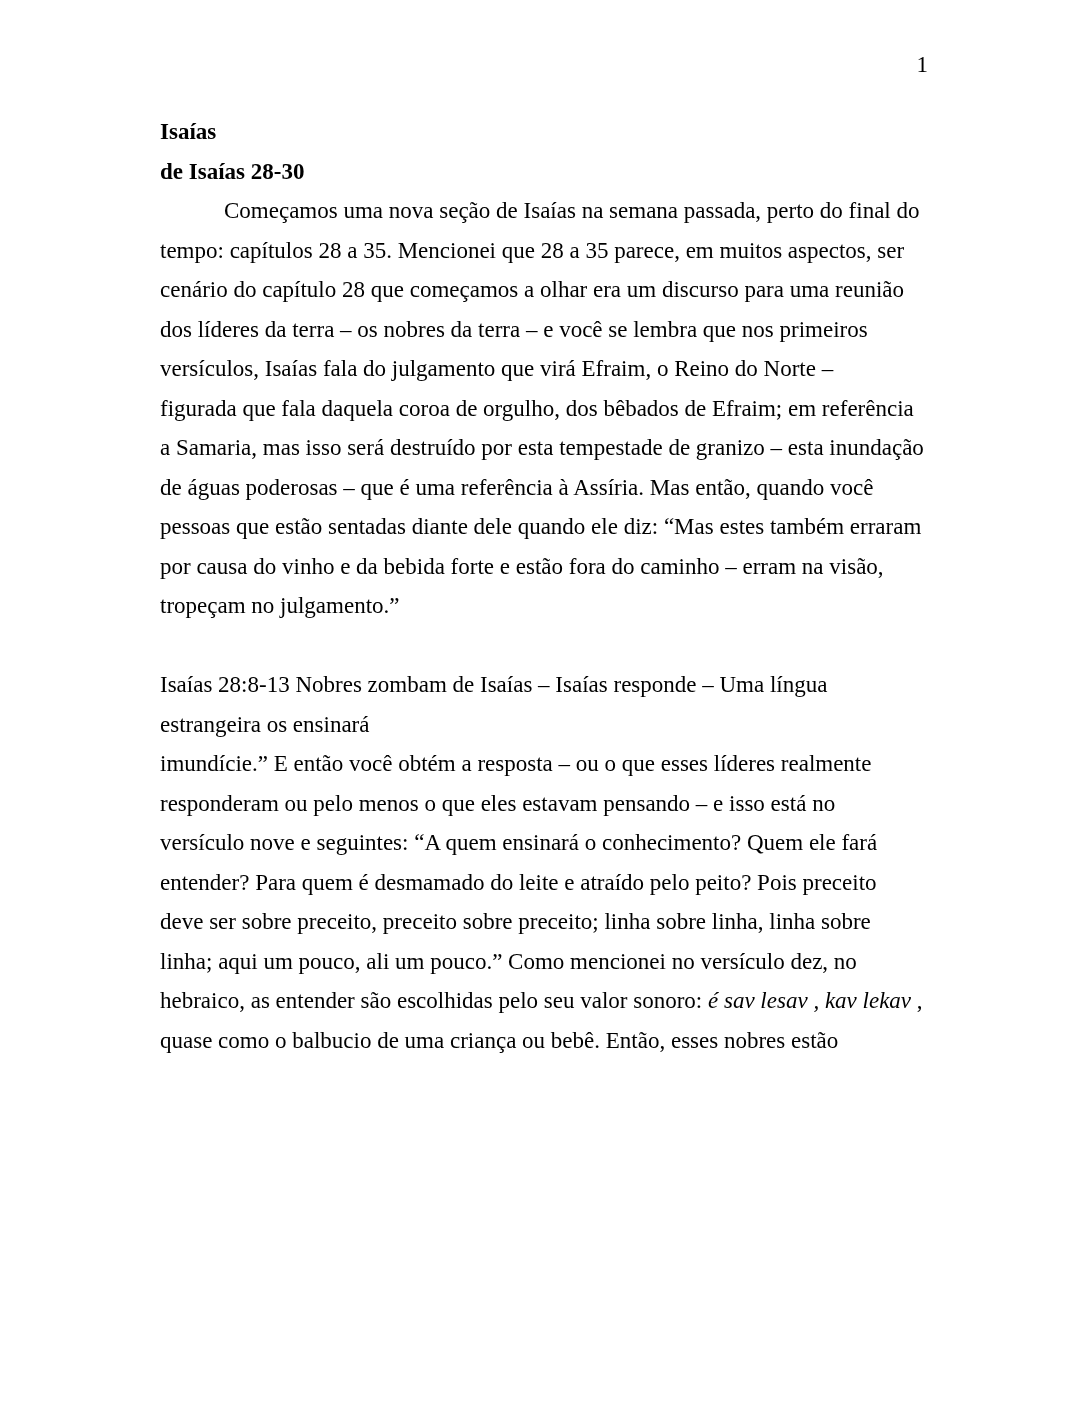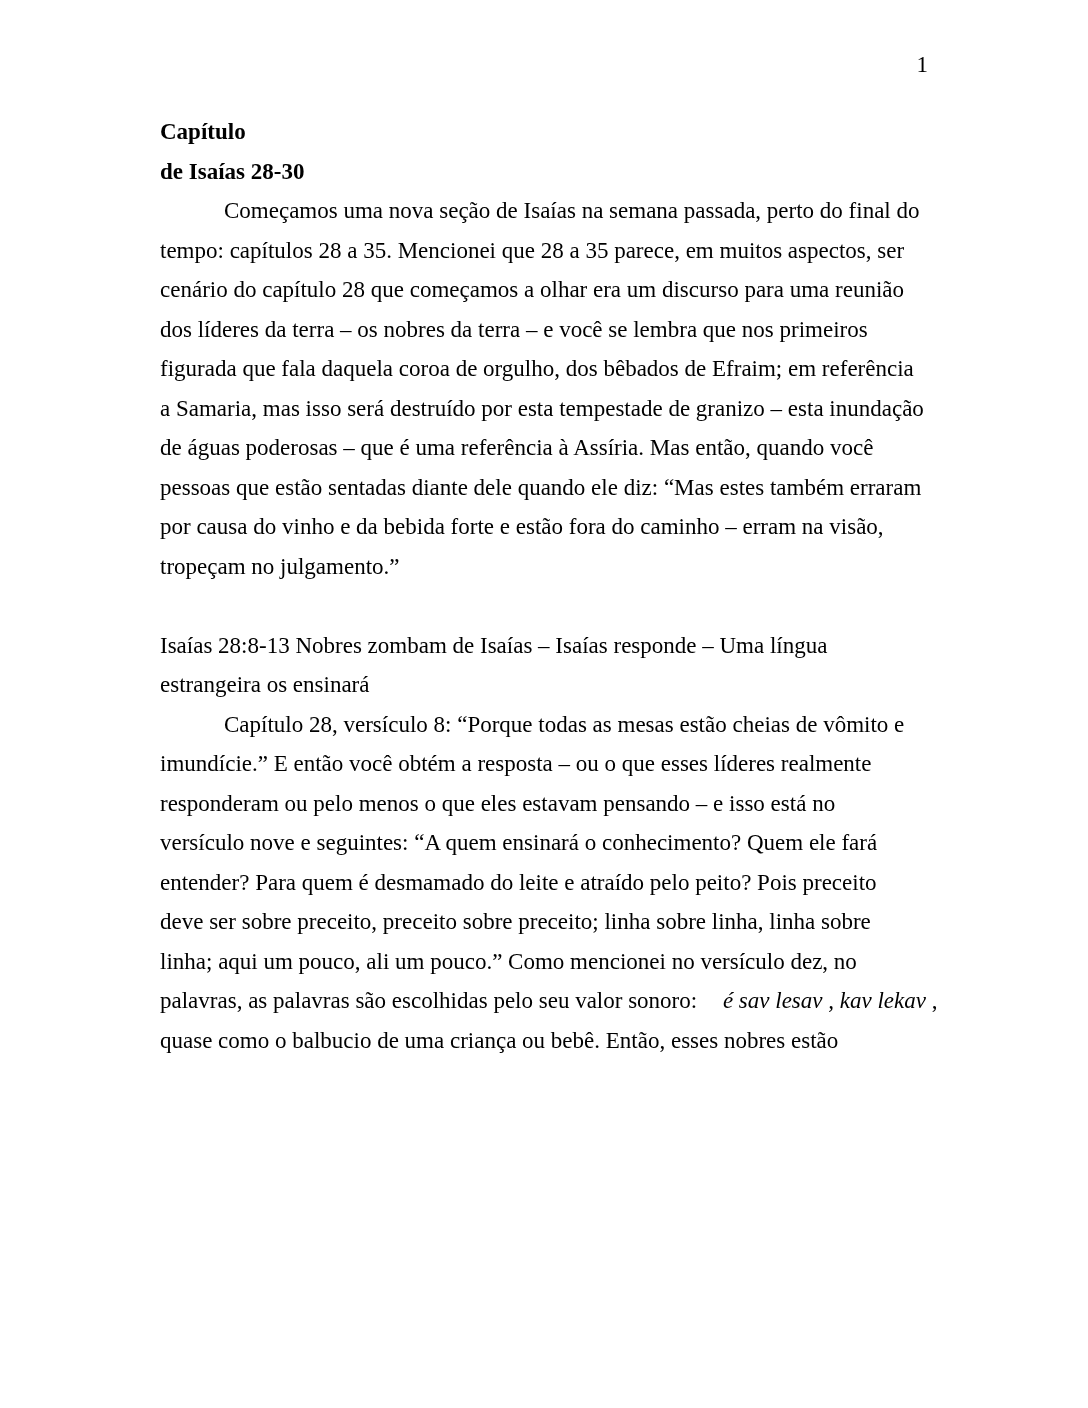--- a/index.html
+++ b/index.html
@@ -30,58 +30,58 @@
     left: 160px;
     width: 790px;
   }
   .line {
     height: 39.5px;
     line-height: 39.5px;
     white-space: nowrap;
   }
   .bold { font-weight: bold; }
   .indent { text-indent: 64px; }
-  .italic { font-style: italic; margin-left: 20px; }
+  .italic { font-style: italic; }
   .spacer { height: 39.5px; }
 </style>
 </head>
 <body>
 
 <div class="page">
 
   <div class="page-number">1</div>
 
   <div class="content">
 
 
-    <div class="line bold">Capítulo</div>
+    <div class="line bold">Isaías</div>
     <div class="line bold">de Isaías 28-30</div>
 
     <div class="line indent">Começamos uma nova seção de Isaías na semana passada, perto do final do</div>
     <div class="line">tempo: capítulos 28 a 35. Mencionei que 28 a 35 parece, em muitos aspectos, ser</div>
     <div class="line">cenário do capítulo 28 que começamos a olhar era um discurso para uma reunião</div>
     <div class="line">dos líderes da terra – os nobres da terra – e você se lembra que nos primeiros</div>
+    <div class="line">versículos, Isaías fala do julgamento que virá Efraim, o Reino do Norte –</div>
     <div class="line">figurada que fala daquela coroa de orgulho, dos bêbados de Efraim; em referência</div>
     <div class="line">a Samaria, mas isso será destruído por esta tempestade de granizo – esta inundação</div>
     <div class="line">de águas poderosas – que é uma referência à Assíria. Mas então, quando você</div>
     <div class="line">pessoas que estão sentadas diante dele quando ele diz: “Mas estes também erraram</div>
     <div class="line">por causa do vinho e da bebida forte e estão fora do caminho – erram na visão,</div>
     <div class="line">tropeçam no julgamento.”</div>
 
     <div class="line spacer"></div>
 
     <div class="line">Isaías 28:8-13 Nobres zombam de Isaías – Isaías responde – Uma língua</div>
     <div class="line">estrangeira os ensinará</div>
 
-    <div class="line indent">Capítulo 28, versículo 8: “Porque todas as mesas estão cheias de vômito e</div>
     <div class="line">imundície.” E então você obtém a resposta – ou o que esses líderes realmente</div>
     <div class="line">responderam ou pelo menos o que eles estavam pensando – e isso está no</div>
     <div class="line">versículo nove e seguintes: “A quem ensinará o conhecimento? Quem ele fará</div>
     <div class="line">entender? Para quem é desmamado do leite e atraído pelo peito? Pois preceito</div>
     <div class="line">deve ser sobre preceito, preceito sobre preceito; linha sobre linha, linha sobre</div>
     <div class="line">linha; aqui um pouco, ali um pouco.” Como mencionei no versículo dez, no</div>
 
-    <div class="line"><span>palavras, as palavras são escolhidas pelo seu valor sonoro: </span><span class="italic">é sav lesav , kav lekav</span><span> ,</span></div>
+    <div class="line"><span>hebraico, as entender são escolhidas pelo seu valor sonoro: </span><span class="italic">é sav lesav , kav lekav</span><span> ,</span></div>
 
     <div class="line">quase como o balbucio de uma criança ou bebê. Então, esses nobres estão</div>
 
   </div>
 </div>
 
 </body></html>

